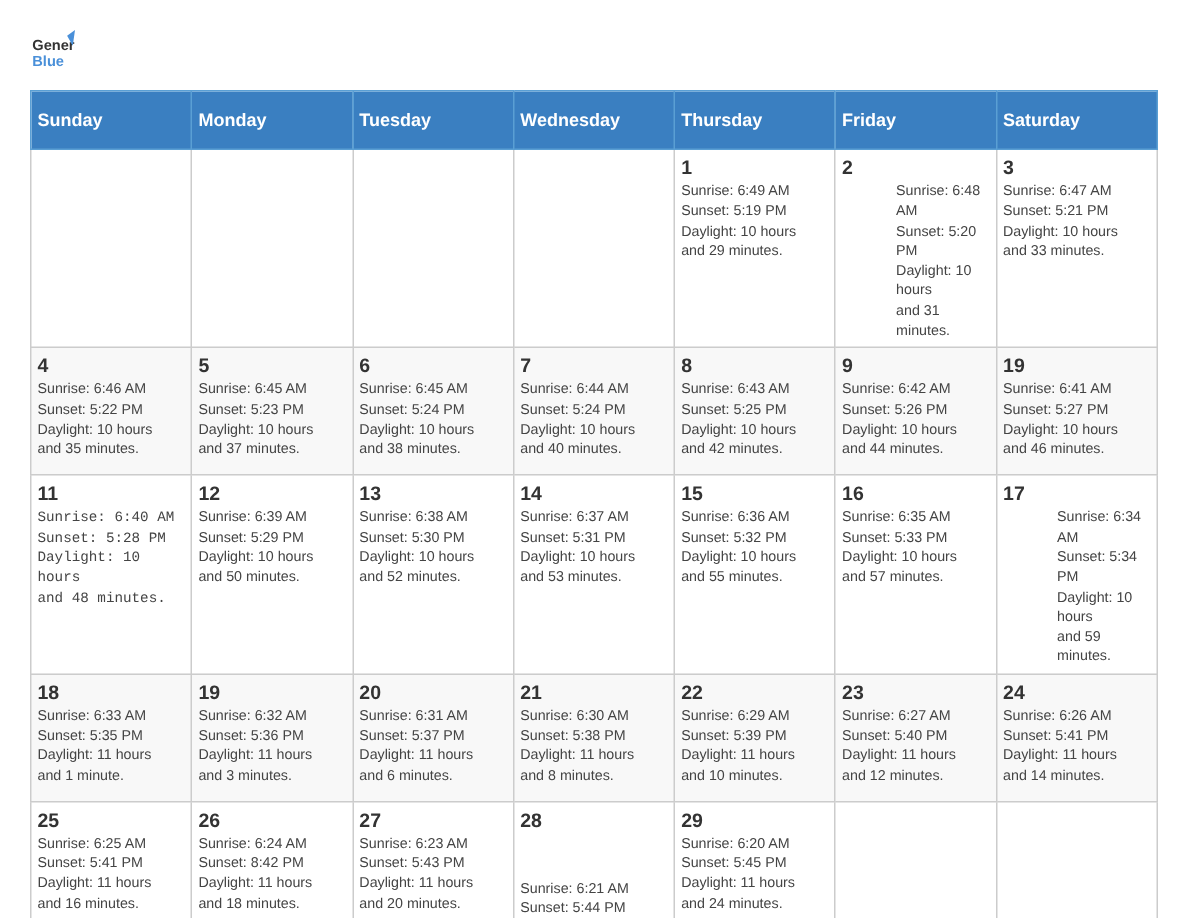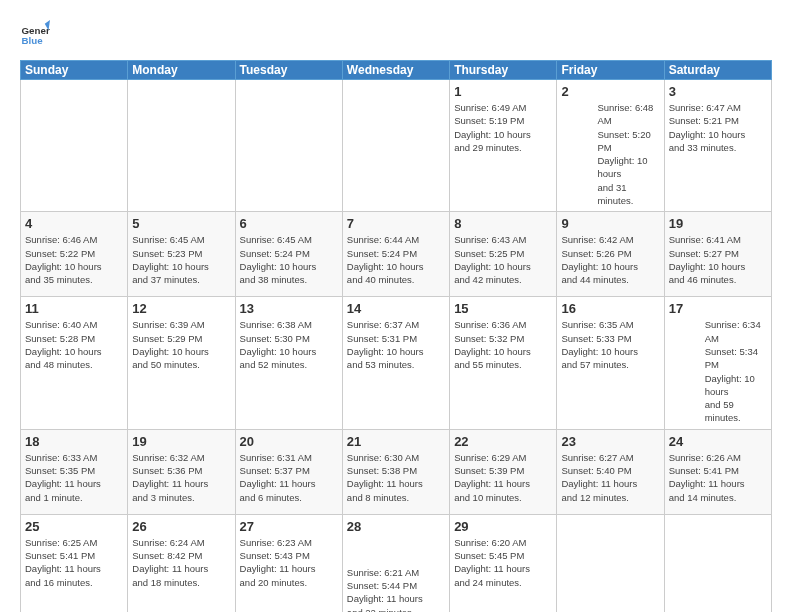--- a/index.html
+++ b/index.html
@@ -39,21 +39,21 @@
     }
     table {
       width: 100%;
       border-collapse: collapse;
       table-layout: fixed;
     }
     thead tr th {
       background-color: #3a7fc1;
       color: #fff;
       font-size: 12px;
-      padding: 2px 4px;
+      padding: 12px 4px;
       text-align: left;
       border: 1px solid #5a9fd4;
     }
     tbody tr td {
       border: 1px solid #ccc;
       vertical-align: top;
       padding: 4px;
       height: 85px;
       font-size: 10px;
       color: #333;
@@ -181,21 +181,21 @@
           <div class="day-number">19</div>
           <div class="day-info" style="white-space: pre-line;">Sunrise: 6:41 AM
 Sunset: 5:27 PM
 Daylight: 10 hours
 and 46 minutes.</div>
         </td>
       </tr>
       <tr>
         <td>
           <div class="day-number">11</div>
-          <div class="day-info" style="white-space: pre-line;">Sunrise: 6:40 AM
+          <div class="day-info" style="white-space: pre-line; font-family: Liberation Mono, monospace;">Sunrise: 6:40 AM
 Sunset: 5:28 PM
 Daylight: 10 hours
 and 48 minutes.</div>
         </td>
         <td>
           <div class="day-number">12</div>
           <div class="day-info" style="white-space: pre-line;">Sunrise: 6:39 AM
 Sunset: 5:29 PM
 Daylight: 10 hours
 and 50 minutes.</div>

